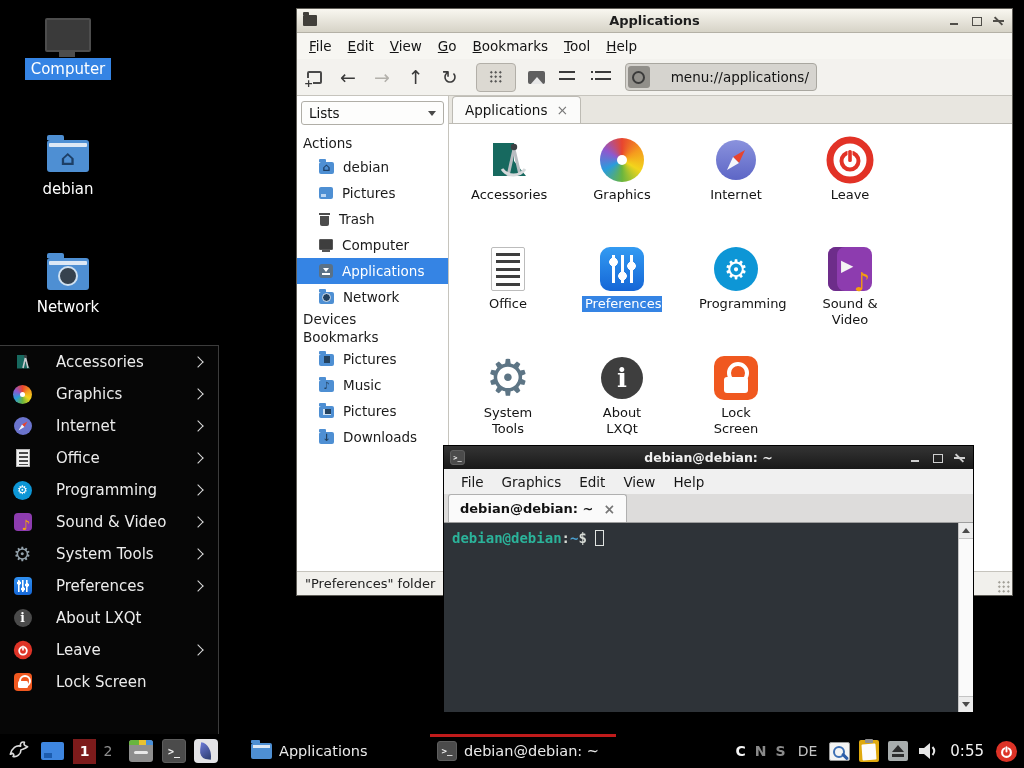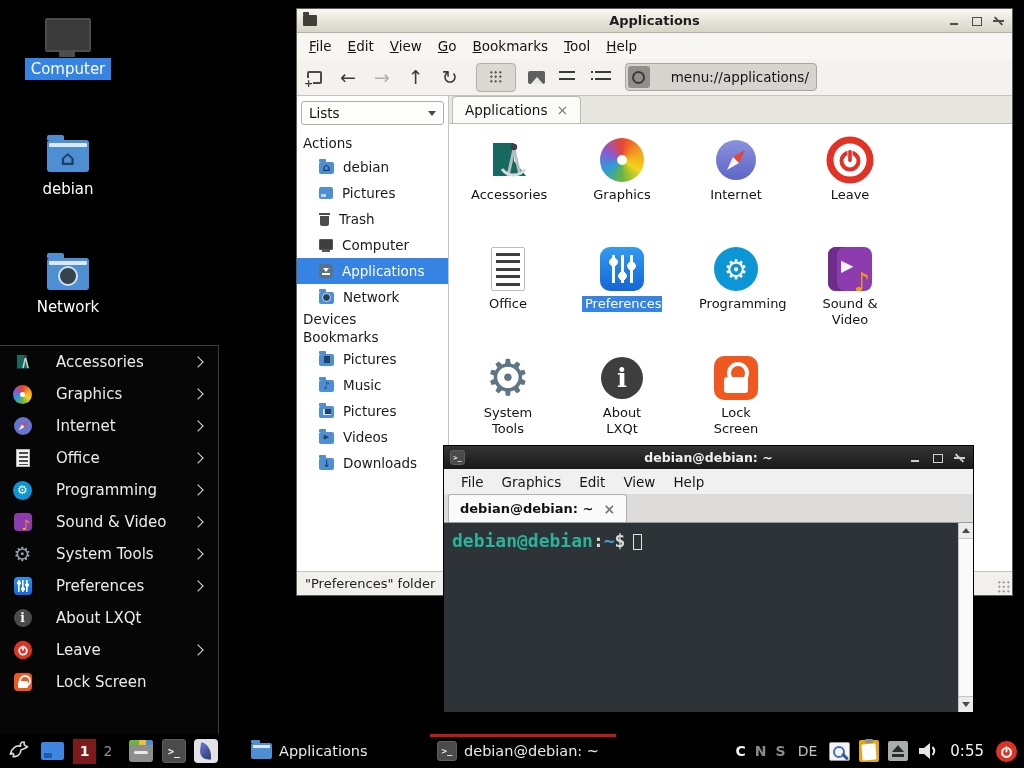--- a/index.html
+++ b/index.html
@@ -170,21 +170,21 @@
   .term-title .ctrls{margin-left:auto;display:flex;z-index:1;}
   .qbadge{background:#4b4b4b;border:1px solid #5e5e5e;border-radius:3px;color:#efefef;font-family:"DejaVu Sans Mono",monospace;font-weight:bold;display:flex;align-items:center;justify-content:center;flex:none;}
   .qbadge::after{content:">_";}
   .qb15{width:15px;height:15px;font-size:7px;}
   .qb20{width:20px;height:20px;font-size:9px;}
   .qb24{width:24px;height:24px;font-size:10px;}
   .term-menubar{height:25px;background:#f0f0f0;display:flex;align-items:center;padding:0 8px;font-size:13.5px;flex:none;}
   .term-menubar .mitem{padding:2px 9px;color:#161616;}
   .term-tabbar{height:29px;background:#dddcdb;display:flex;align-items:flex-end;border-bottom:1px solid #9d9d9d;flex:none;}
   .term-tab{height:28px;margin-left:4px;background:#fafafa;border:1px solid #b0b0b0;border-bottom:none;border-radius:3px 3px 0 0;display:flex;align-items:center;gap:10px;padding:0 11px;font-size:13px;font-weight:bold;color:#111;}
-  .term-content{flex:1;background:var(--terminal_bg);position:relative;font-family:"DejaVu Sans Mono",monospace;font-size:18px;font-weight:bold;padding:7px 22px 0 8px;color:var(--prompt_text);min-height:0;}
+  .term-content{flex:1;background:var(--terminal_bg);position:relative;font-family:"DejaVu Sans Mono",monospace;font-size:14px;font-weight:bold;padding:7px 22px 0 8px;color:var(--prompt_text);min-height:0;}
   .u-host{color:var(--prompt_user);}
   .u-path{color:var(--prompt_path);}
   .cursor{display:inline-block;width:9px;height:16px;border:1.6px solid #e0e4e1;vertical-align:-3px;margin-left:8px;}
   .term-scroll{position:absolute;top:0;right:0;bottom:0;width:15px;background:#fafafa;border-left:1px solid #c4c4c4;display:flex;flex-direction:column;}
   .sbtn{height:16px;background:#ececec;border-bottom:1px solid #c4c4c4;display:flex;align-items:center;justify-content:center;flex:none;}
   .sbtn.bottom{margin-top:auto;border-top:1px solid #c4c4c4;border-bottom:none;}
   .tri-up{width:0;height:0;border-left:4px solid transparent;border-right:4px solid transparent;border-bottom:5px solid #4a4a4a;}
   .tri-dn{width:0;height:0;border-left:4px solid transparent;border-right:4px solid transparent;border-top:5px solid #4a4a4a;}
 
   
@@ -327,26 +327,20 @@
           <span class="sbf">
               <span class="em em-m"></span>
             </span>
           <span>Music</span>
         </div>
         <div class="srow">
           <span class="sbf">
               <span class="em em-p"></span>
             </span>
           <span>Pictures</span>
-        </div>
-        <div class="srow">
-          <span class="sbf">
-              <span class="em em-v"></span>
-            </span>
-          <span>Videos</span>
         </div>
         <div class="srow">
           <span class="sbf">
               <span class="em em-dl"></span>
             </span>
           <span>Downloads</span>
         </div>
       </div>
       <div class="fm-main">
         <div class="fm-tabbar">

